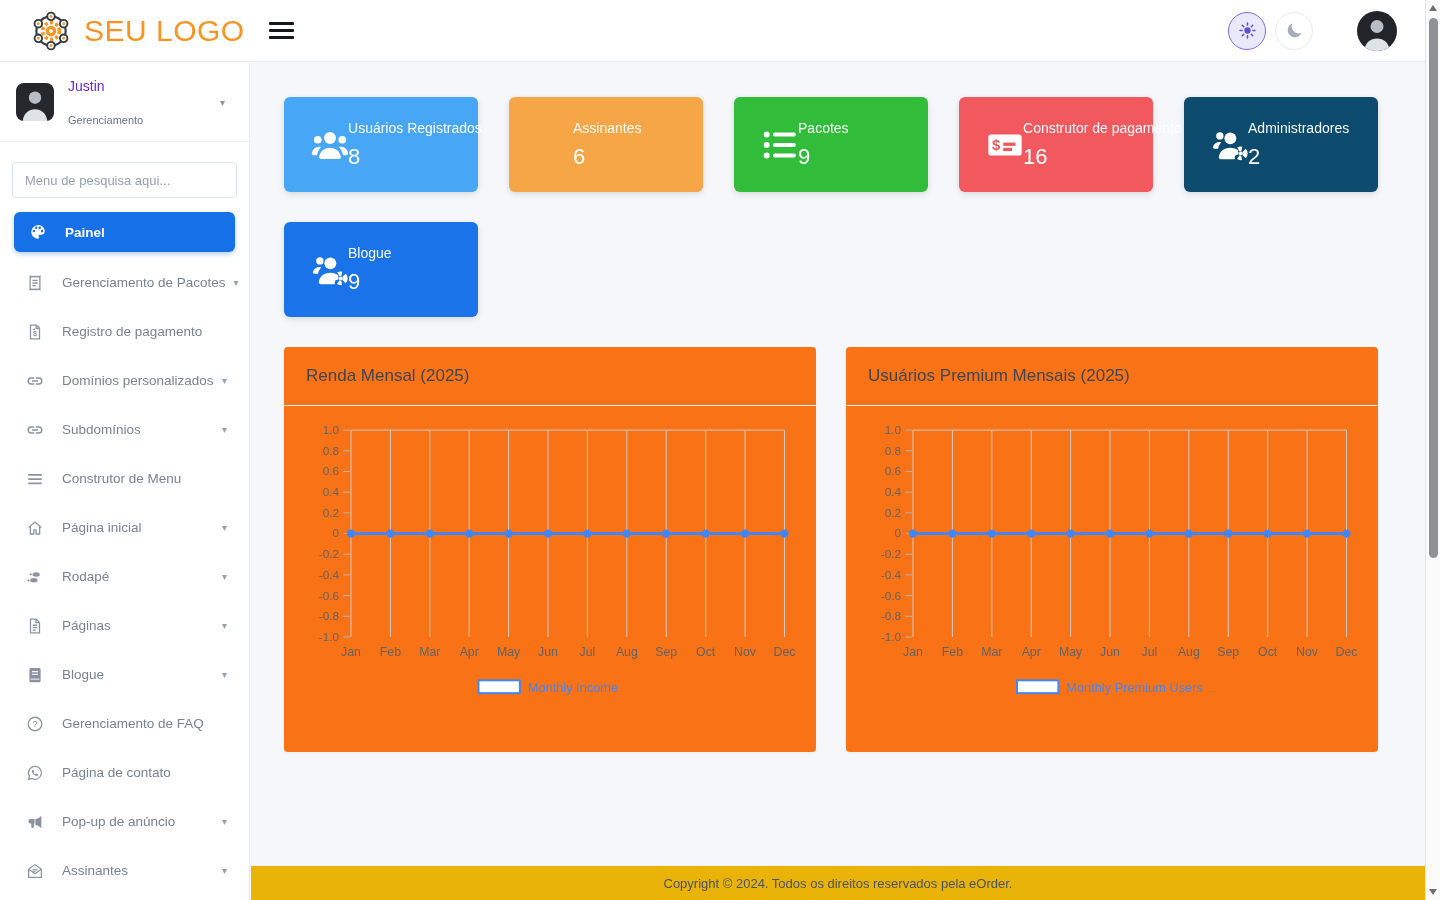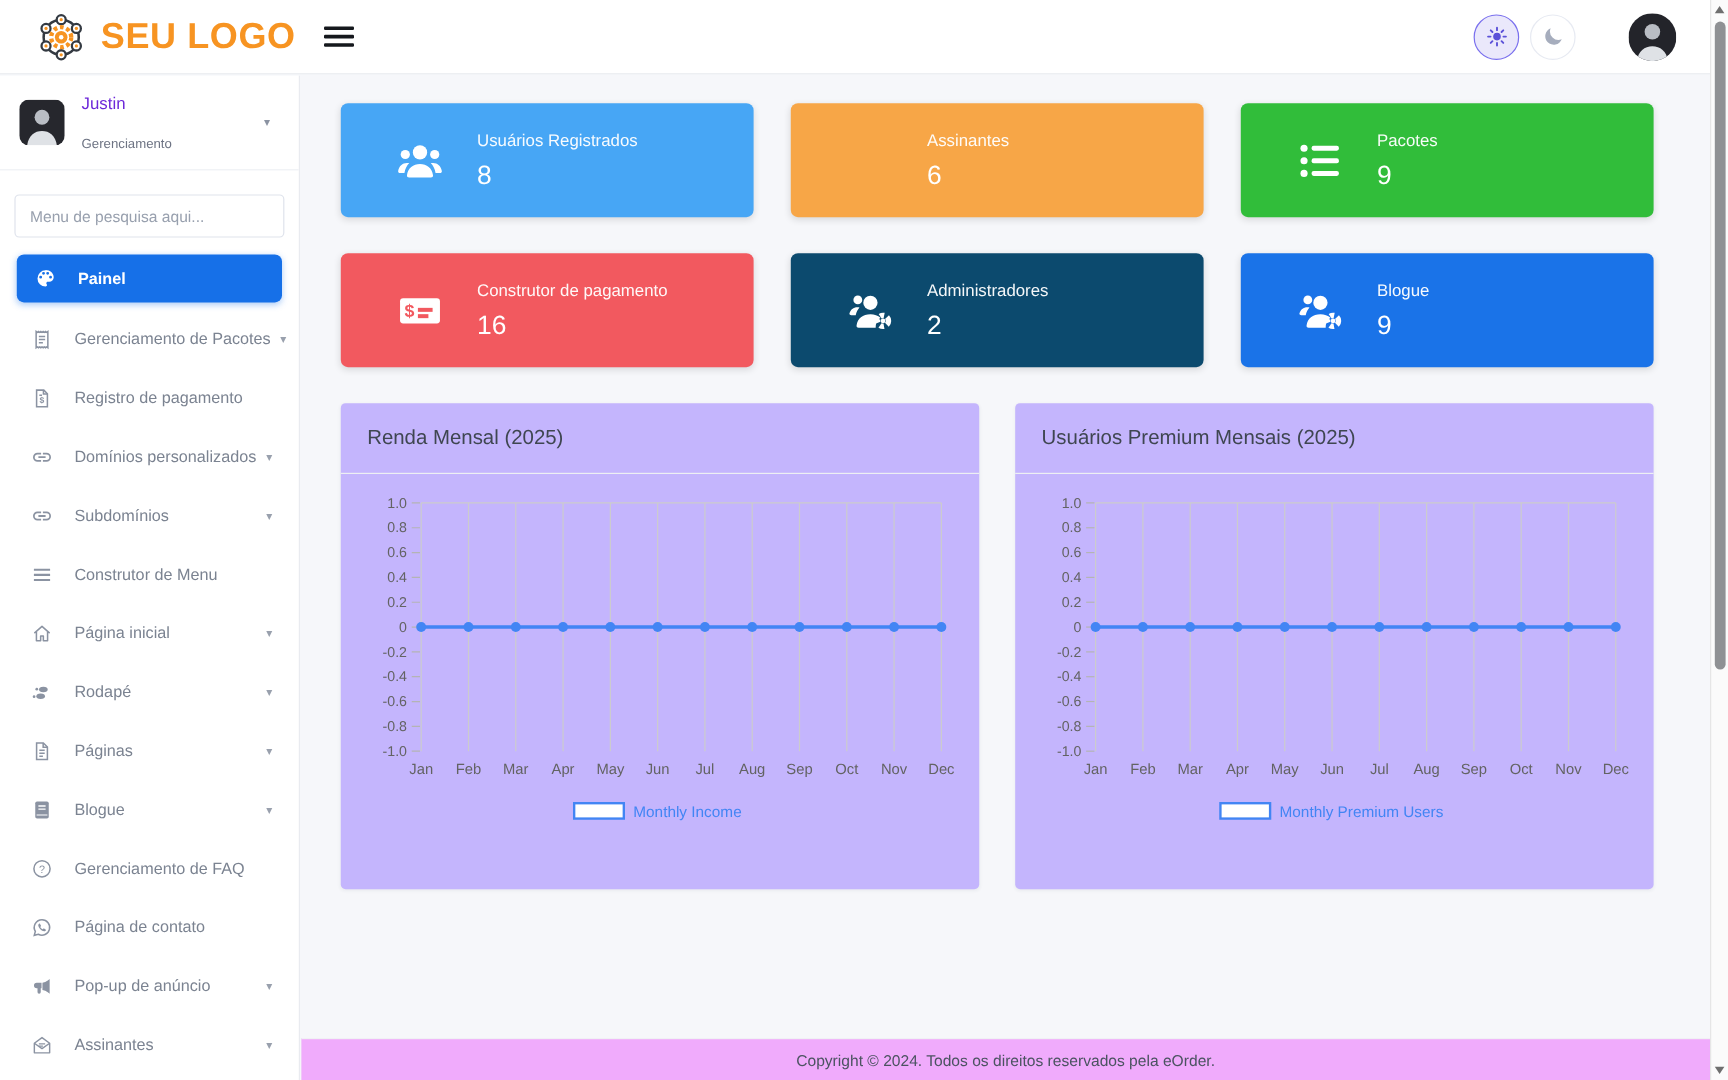--- a/index.html
+++ b/index.html
@@ -5,21 +5,21 @@
   html,body{margin:0;padding:0}
   body{width:1440px;height:900px;position:relative;overflow:hidden;background:#f6f7fa;
        font-family:"Liberation Sans",sans-serif;-webkit-font-smoothing:antialiased}
 
   
   .header{position:absolute;top:0;left:0;right:15px;height:62px;background:#fff;
           border-bottom:1px solid #e9ebef;display:flex;align-items:center;
           justify-content:space-between;padding:0 28px;box-sizing:border-box;z-index:6}
   .logo-wrap{display:flex;align-items:center;gap:10px}
   .logo-wrap svg{width:46px;height:46px}
-  .logo-text{font-size:30px;font-weight:bold;color:#f79422;letter-spacing:.5px}
+  .logo-text{font-size:30px;font-weight:normal;color:#f79422;letter-spacing:.5px}
   .hamburger{margin-left:10px;cursor:pointer;padding:4px}
   .hamburger div{width:25px;height:2.6px;background:#15181d;margin:4.6px 0;border-radius:1px}
   .header-right{display:flex;align-items:center}
   .theme-btn{width:38px;height:38px;border-radius:50%;display:flex;align-items:center;
              justify-content:center;box-sizing:border-box;cursor:pointer;background:#fff}
   .theme-btn svg{width:19px;height:19px}
   .theme-btn.light{border:1.6px solid #7a70ee;background:#eae8fb;color:#5b51d8}
   .theme-btn.dark{border:1px solid #e7eaf2;color:#a6adbd;margin-left:9px}
   .header-avatar{width:40px;height:40px;border-radius:50%;overflow:hidden;margin-left:44px;cursor:pointer}
   .header-avatar svg{display:block;width:100%;height:100%}
@@ -58,35 +58,35 @@
   .nav-label{flex:1;white-space:nowrap}
   .nav-caret{color:#99a0ad;font-size:10px;margin-left:8px}
   .nav-item.active{height:40px;margin:4px 14px 6px;border-radius:6px;background:#1670e8;
                    color:#fff;padding:0 14px;box-shadow:0 2px 5px rgba(22,112,232,.35)}
   .nav-item.active .nav-icon{color:#fff}
   .nav-item.active .nav-label{font-weight:bold;font-size:13.5px}
 
   
   .main{position:absolute;top:63px;left:251px;right:15px;bottom:0;overflow:hidden}
   .welcome{font-size:20px;font-weight:500;color:#3b4252;margin:30px 47px 0 33px}
-  .stat-grid{display:grid;grid-template-columns:repeat(3,1fr);gap:30px 31px;margin:23px 47px 0 33px}
+  .stat-grid{display:grid;grid-template-columns:repeat(5,1fr);gap:30px 31px;margin:34px 47px 0 33px}
   .stat-card{position:relative;height:95px;border-radius:6px;color:#fff;
              box-shadow:0 2px 6px rgba(0,0,0,.12)}
   .stat-icon{position:absolute;left:13%;top:50%;transform:translateY(-50%);
              width:42px;height:42px;color:#fff}
   .stat-icon svg{width:100%;height:100%}
   .stat-text{position:absolute;left:33%;top:50%;transform:translateY(-50%)}
   .stat-label{font-size:14px;opacity:.96;white-space:nowrap}
   .stat-value{font-size:22px;margin-top:8px}
   .chart-grid{display:grid;grid-template-columns:1fr 1fr;gap:30px;margin:30px 47px 0 33px}
-  .chart-card{background:#c4b5fd;border-radius:4px;height:405px;box-shadow:0 1px 3px rgba(40,50,70,.06)}
+  .chart-card{background:#f97316;border-radius:4px;height:405px;box-shadow:0 1px 3px rgba(40,50,70,.06)}
   .chart-title{padding:19px 22px;font-size:17px;color:#3f4651;border-bottom:1px solid #edeff3}
   .chart-card svg.chart{display:block;width:calc(100% - 0px);height:312px;margin:8px auto 0}
 
-  .footer{position:absolute;left:0;right:0;bottom:0;height:34px;background:#f0abfc;
+  .footer{position:absolute;left:0;right:0;bottom:0;height:34px;background:#eab308;
           display:flex;align-items:center;justify-content:center;
           font-size:13px;color:#4b5361;border-top:1px solid #f0f1f4}
 </style>
 </head>
 <body>
 
 <div class="header">
   <div class="logo-wrap">
     <svg viewBox="0 0 44 44">
       <circle cx="22" cy="22" r="14" fill="none" stroke="#343a42" stroke-width="2"></circle>

